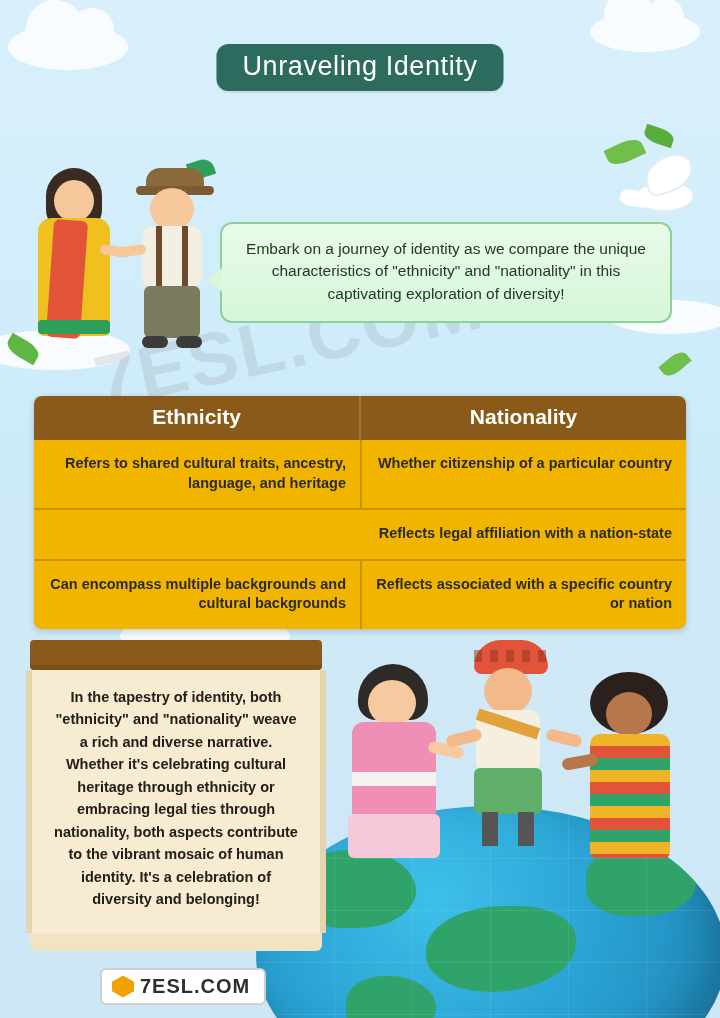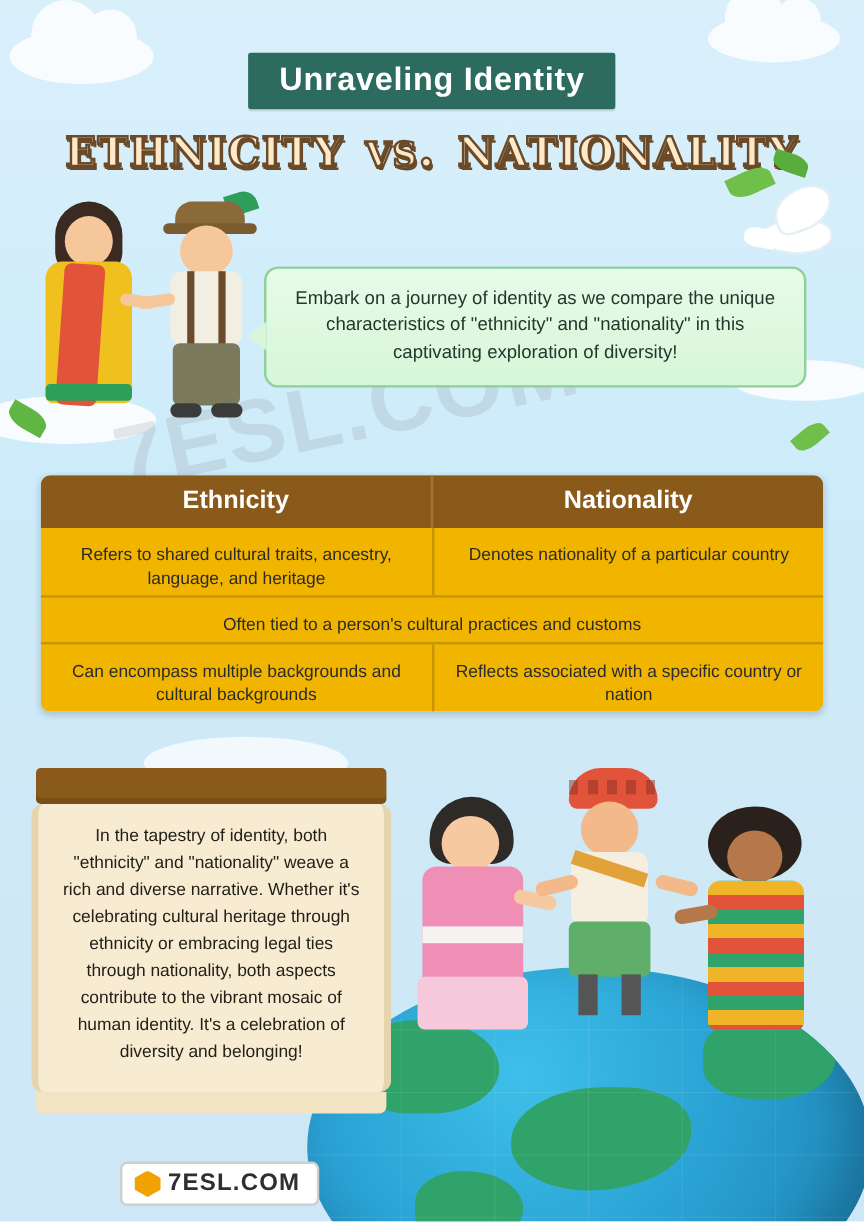--- a/index.html
+++ b/index.html
@@ -55,23 +55,23 @@
 
   
   .ribbon {
     position: absolute;
     left: 50%;
     transform: translateX(-50%);
     top: 44px;
     background: #2d6b5e;
     color: #ffffff;
     font-size: 27px;
-    font-weight: bold;
+    font-weight: normal;
     padding: 7px 26px 9px;
-    border-radius: 2px;
+    border-radius: 12px;
     letter-spacing: .6px;
     box-shadow: 0 2px 0 rgba(0,0,0,.08);
   }
   .maintitle {
     position: absolute;
     top: 92px;
     left: 0;
     width: 100%;
     text-align: center;
     font-size: 49px;
@@ -132,26 +132,26 @@
     color: #ffffff;
     font-size: 21px;
     font-weight: bold;
     padding: 9px 0 11px;
   }
   .table .thead .th + .th { border-left: 2px solid #a97433; }
   .table .row { display: flex; background: #f1b500; }
   .table .row + .row { border-top: 2px solid #c79403; }
   .table .cell {
     flex: 1 1 50%;
-    text-align: center;
+    text-align: right;
     font-size: 14.5px;
-    font-weight: normal;
+    font-weight: bold;
     color: #2b2b2b;
     line-height: 1.35;
-    padding: 14px 14px 3px;
+    padding: 14px 14px 15px;
     box-sizing: border-box;
   }
   .table .cell + .cell { border-left: 2px solid #c79403; }
 
   
   .scroll {
     position: absolute;
     left: 26px;
     top: 640px;
     width: 300px;
@@ -162,26 +162,25 @@
     border-radius: 4px;
     box-shadow: inset 0 -5px 0 rgba(0,0,0,.12);
     margin: 0 4px;
   }
   .scroll .sheet {
     background: #f7ecd2;
     border-left: 6px solid #e6d4ae;
     border-right: 6px solid #e6d4ae;
     padding: 16px 18px 22px;
     font-size: 14.5px;
-    font-weight: normal;
+    font-weight: bold;
     line-height: 1.55;
     color: #23201a;
     text-align: center;
     box-sizing: border-box;
-    border-radius: 10px;
   }
   .scroll .bottom {
     height: 18px;
     background: #f2e3c3;
     border-radius: 0 0 6px 6px;
     margin: 0 4px;
   }
 
   
   .logo {
@@ -308,25 +307,20 @@
   <div class="cloud c1"></div>
   <div class="cloud c2"></div>
   <div class="cloud c3"></div>
   <div class="cloud c4"></div>
   <div class="cloud c5"></div>
 
   <div class="watermark">7ESL.COM</div>
 
   <div class="ribbon">Unraveling Identity</div>
 
-  <div class="maintitle">
-    <span>Ethnicity</span>
-    <span class="vs">vs.</span>
-    <span>Nationality</span>
-  </div>
 
   <div class="fig" id="girl-left">
     <div class="hair"></div>
     <div class="face"></div>
     <div class="sari"></div>
     <div class="shawl"></div>
     <div class="trim"></div>
     <div class="arm"></div>
   </div>
 
@@ -356,24 +350,24 @@
 
   <div class="bubble">Embark on a journey of identity as we compare the unique characteristics of "ethnicity" and "nationality" in this captivating exploration of diversity!</div>
 
   <div class="table">
     <div class="thead">
       <div class="th">Ethnicity</div>
       <div class="th">Nationality</div>
     </div>
     <div class="row">
       <div class="cell">Refers to shared cultural traits, ancestry, language, and heritage</div>
-      <div class="cell">Denotes nationality of a particular country</div>
+      <div class="cell">Whether citizenship of a particular country</div>
     </div>
     <div class="row">
-      <div class="cell">Often tied to a person's cultural practices and customs</div>
+      <div class="cell">Reflects legal affiliation with a nation-state</div>
     </div>
     <div class="row">
       <div class="cell">Can encompass multiple backgrounds and cultural backgrounds</div>
       <div class="cell">Reflects associated with a specific country or nation</div>
     </div>
   </div>
 
   <div class="globe">
     <div class="land a"></div>
     <div class="land b"></div>

